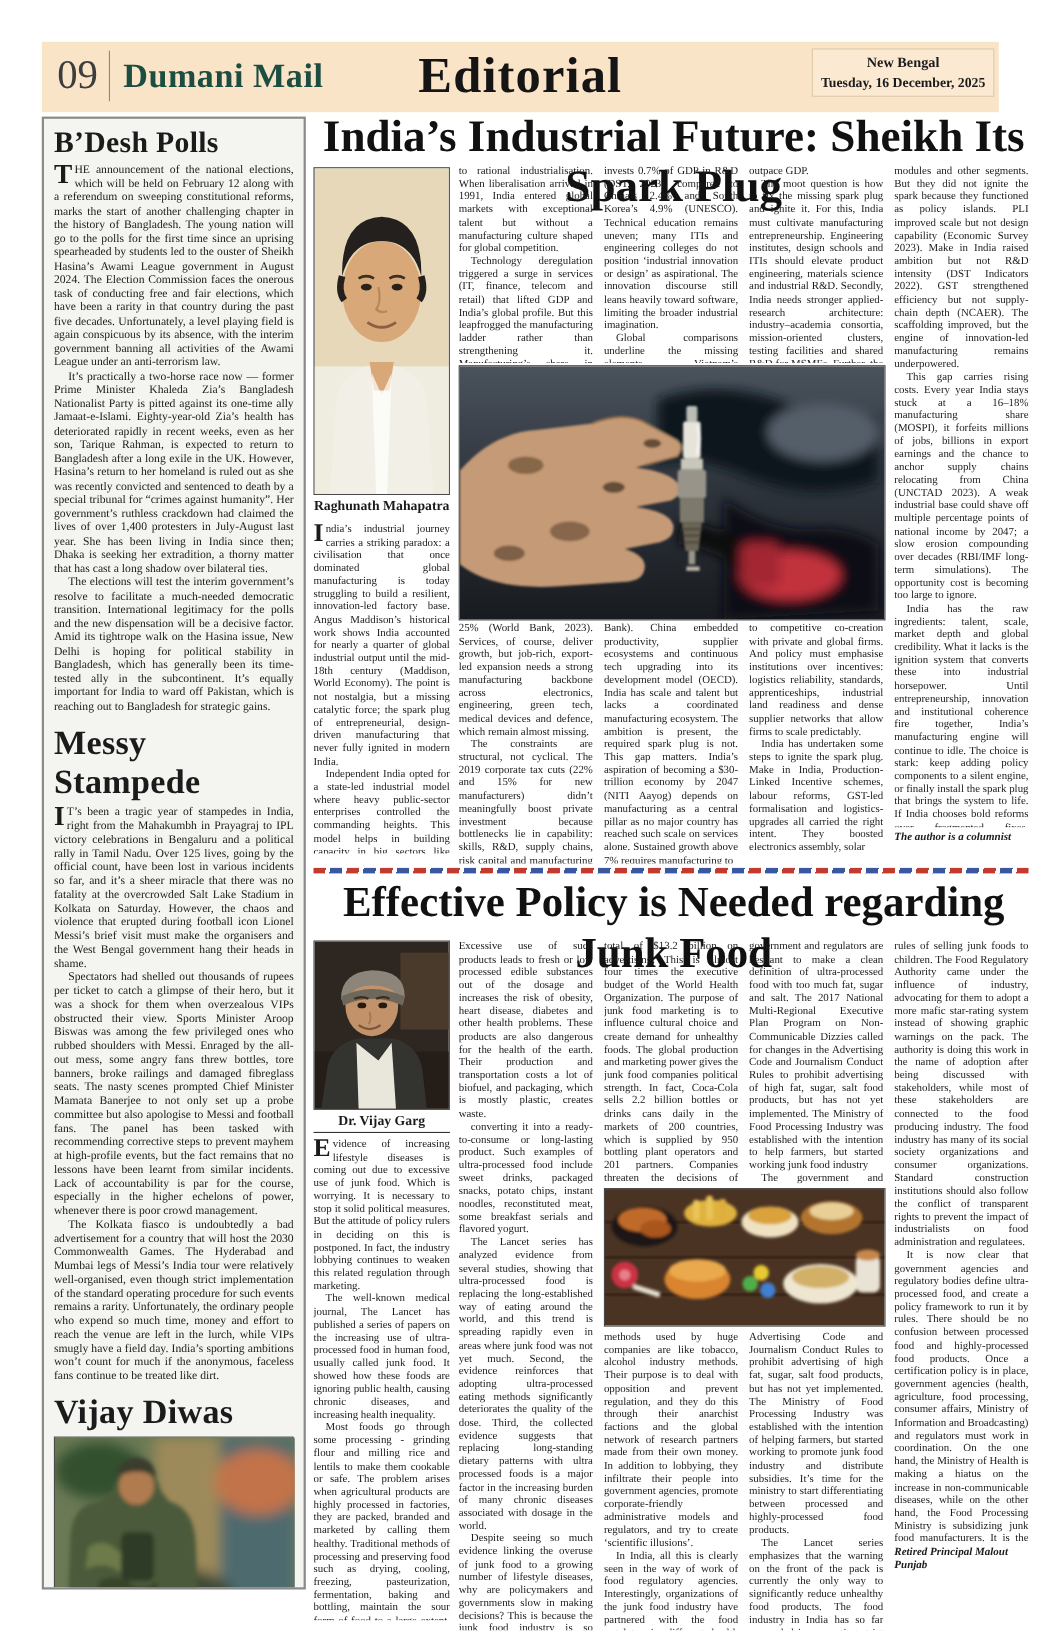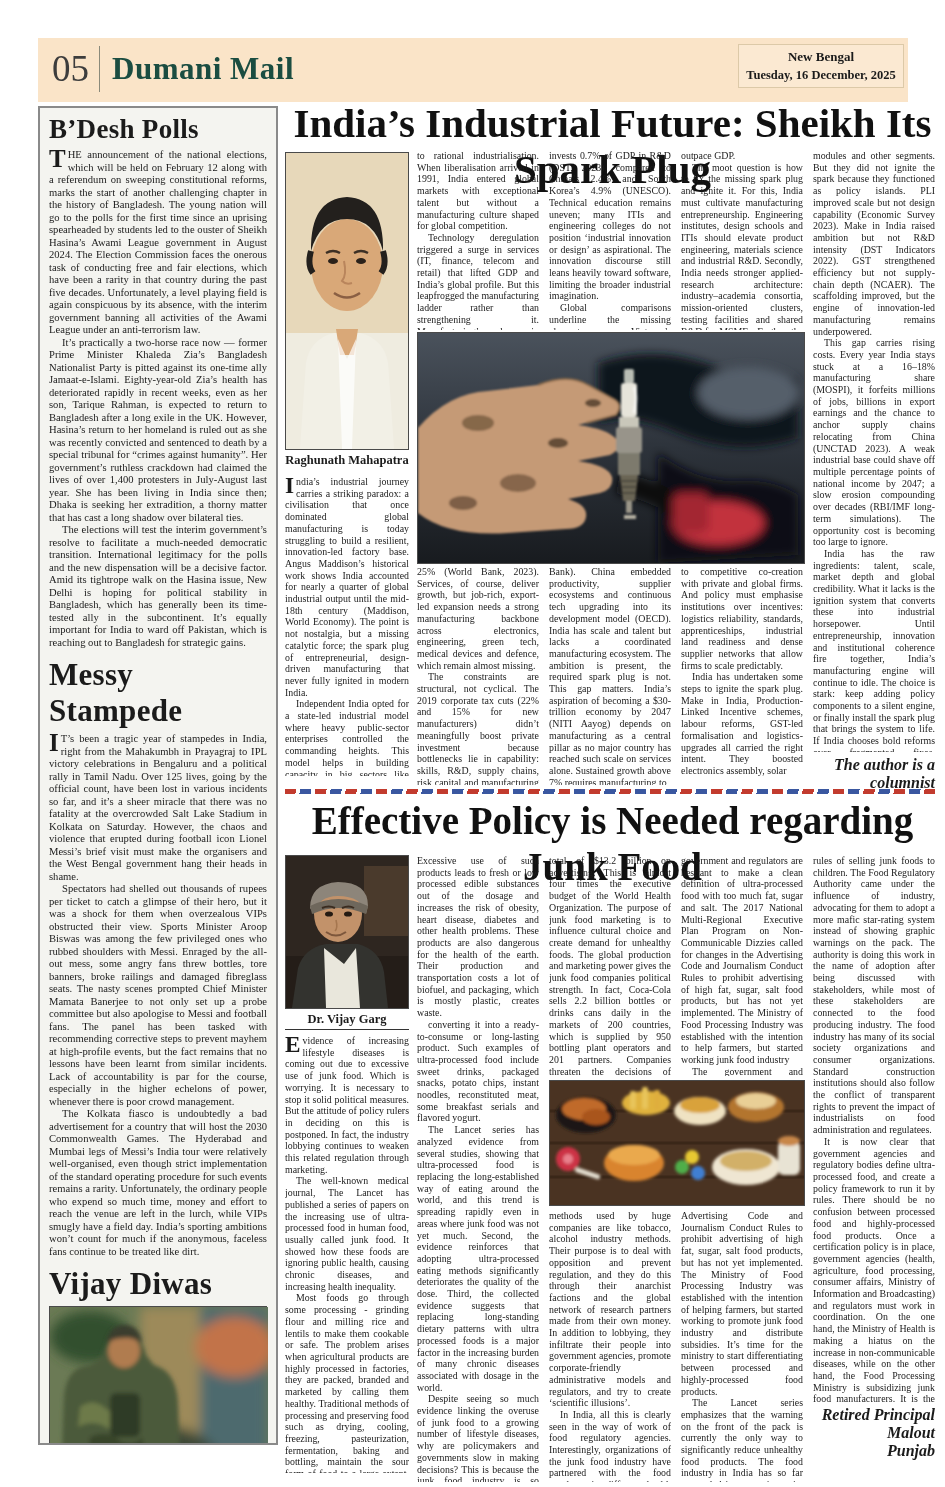--- a/index.html
+++ b/index.html
@@ -22,33 +22,34 @@
   .btxt p + p{text-indent:13px;}
   
   .coltxt p{margin:0;font-size:9.9px;line-height:11.7px;text-align:justify;}
   .coltxt p + p{text-indent:11px;}
   .dropcap::first-letter{float:left;font-size:235%;line-height:.82;font-weight:bold;padding-right:2px;}
   .col{overflow:hidden;}
   .headline{text-align:center;font-weight:bold;color:#111;}
   .photo-frame{border:1px solid #4a4a4a;background:#ddd;line-height:0;}
   .photo-caption{text-align:center;font-weight:bold;font-size:12.5px;padding:3px 0 2px 0;}
   .photo-caption.ul{border-bottom:1px solid #333;}
-  .tagline{font-weight:bold;font-style:italic;text-align:right;font-size:16px;white-space:pre-line;}
+  .tagline{font-weight:bold;font-style:italic;font-size:10px;white-space:pre-line;}
   
   .divider{height:5px;background:repeating-linear-gradient(100deg,#c23b2e 0 11px,#ffffff 11px 15px,#3a57a0 15px 26px,#ffffff 26px 30px);}
   svg{display:block;}
 </style>
 </head>
 <body>
 
 <div class="abs masthead">
   <div class="mh-left">
-    <span class="page-num">05</span>
+    <span class="page-num">09</span>
     <span class="paper-name">Dumani Mail</span>
   </div>
+  <div class="mh-center">Editorial</div>
   <div class="mh-right">
     <div class="mh-city">New Bengal</div>
     <div class="mh-date">Tuesday, 16 December, 2025</div>
   </div>
 </div>
 
 <div class="abs left-box">
   <div class="sec-title">B’Desh Polls</div>
   <div class="btxt">
       <p class="dropcap">THE announcement of the national elections, which will be held on February 12 along with a referendum on sweeping constitutional reforms, marks the start of another challenging chapter in the history of Bangladesh. The young nation will go to the polls for the first time since an uprising spearheaded by students led to the ouster of Sheikh Hasina’s Awami League government in August 2024. The Election Commission faces the onerous task of conducting free and fair elections, which have been a rarity in that country during the past five decades. Unfortunately, a level playing field is again conspicuous by its absence, with the interim government banning all activities of the Awami League under an anti-terrorism law.</p>

